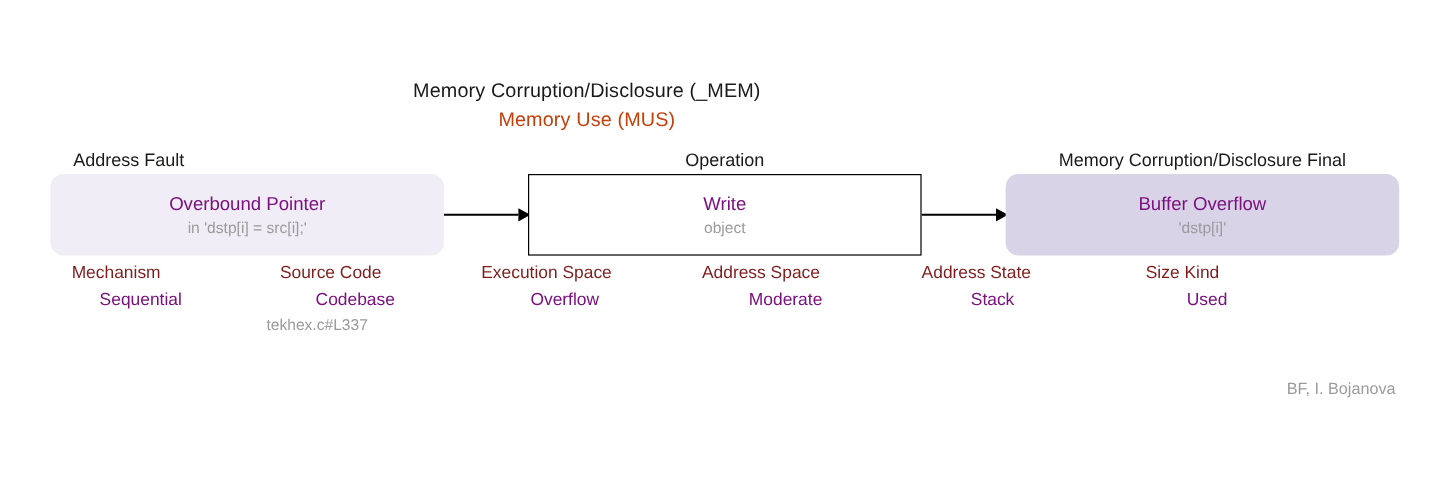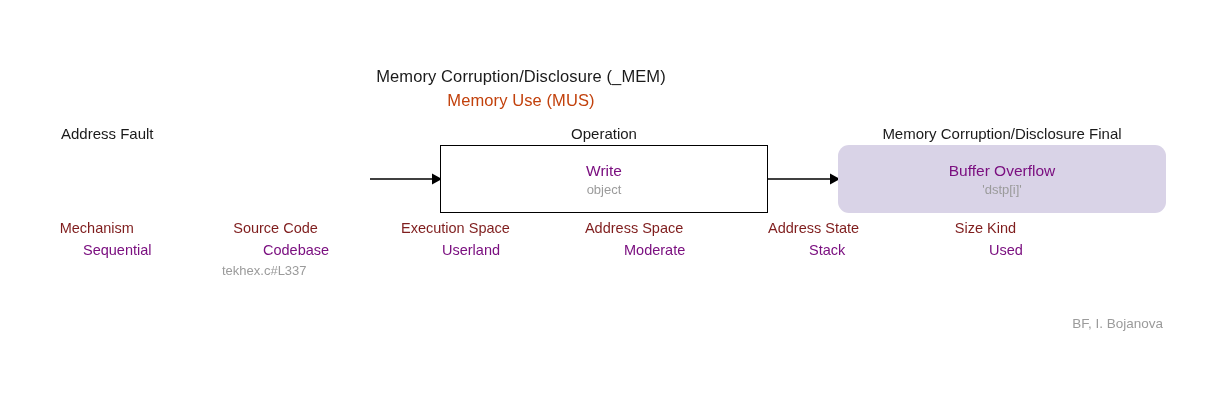--- a/index.html
+++ b/index.html
@@ -19,21 +19,20 @@
     overflow: hidden;
   }
 
   
   .title-block {
     position: absolute;
     left: 0;
     top: 64px;
     width: 978px;
     text-align: center;
-    padding-left: 32px;
   }
   .title-main {
     font-size: 16.5px;
     color: #1a1a1a;
     line-height: 24px;
     letter-spacing: 0.1px;
   }
   .title-sub {
     font-size: 16.5px;
     color: #c2410c;
@@ -158,20 +157,24 @@
 
   <div class="title-block">
     <div class="title-main">Memory Corruption/Disclosure (_MEM)</div>
     <div class="title-sub">Memory Use (MUS)</div>
   </div>
 
   <div class="col-caption" id="cap-left">Address Fault</div>
   <div class="col-caption" id="cap-mid">Operation</div>
   <div class="col-caption" id="cap-right">Memory Corruption/Disclosure Final</div>
 
+  <div class="node" id="node-left">
+    <div class="node-title">Overbound Pointer</div>
+    <div class="node-sub">in 'dstp[i] = src[i];'</div>
+  </div>
 
   <div class="arrow" id="arrow-1">
     <svg width="72" height="18" viewBox="0 0 72 18" aria-hidden="true">
       <line x1="0" y1="9" x2="62" y2="9" stroke="#000000" stroke-width="1.6"></line>
       <polygon points="62,3.5 72,9 62,14.5" fill="#000000"></polygon>
     </svg>
   </div>
 
   <div class="node" id="node-mid">
     <div class="node-title">Write</div>
@@ -196,21 +199,21 @@
   </div>
 
   <div class="attr" id="attr-source-code">
     <span class="attr-label">Source Code</span>
     <span class="attr-value">Codebase</span>
     <span class="attr-note">tekhex.c#L337</span>
   </div>
 
   <div class="attr" id="attr-exec-space">
     <span class="attr-label">Execution Space</span>
-    <span class="attr-value">Userland</span>
+    <span class="attr-value">Overflow</span>
   </div>
 
   <div class="attr" id="attr-address-kind">
     <span class="attr-label">Address Space</span>
     <span class="attr-value">Moderate</span>
   </div>
 
   <div class="attr" id="attr-address-state">
     <span class="attr-label">Address State</span>
     <span class="attr-value">Stack</span>

